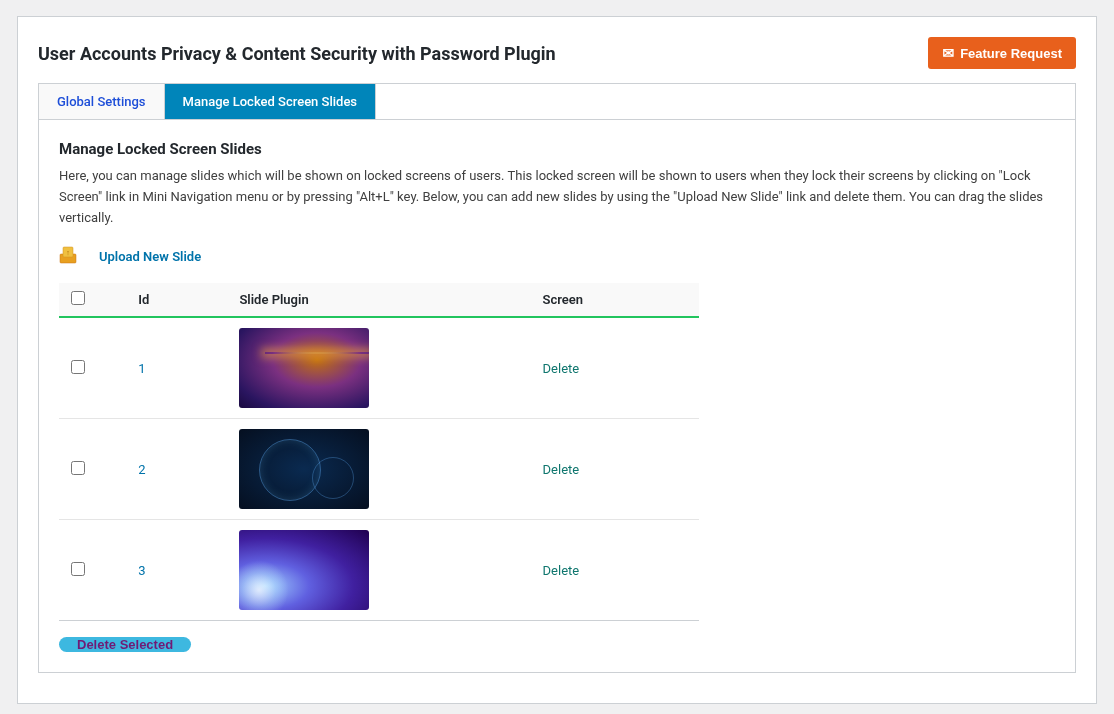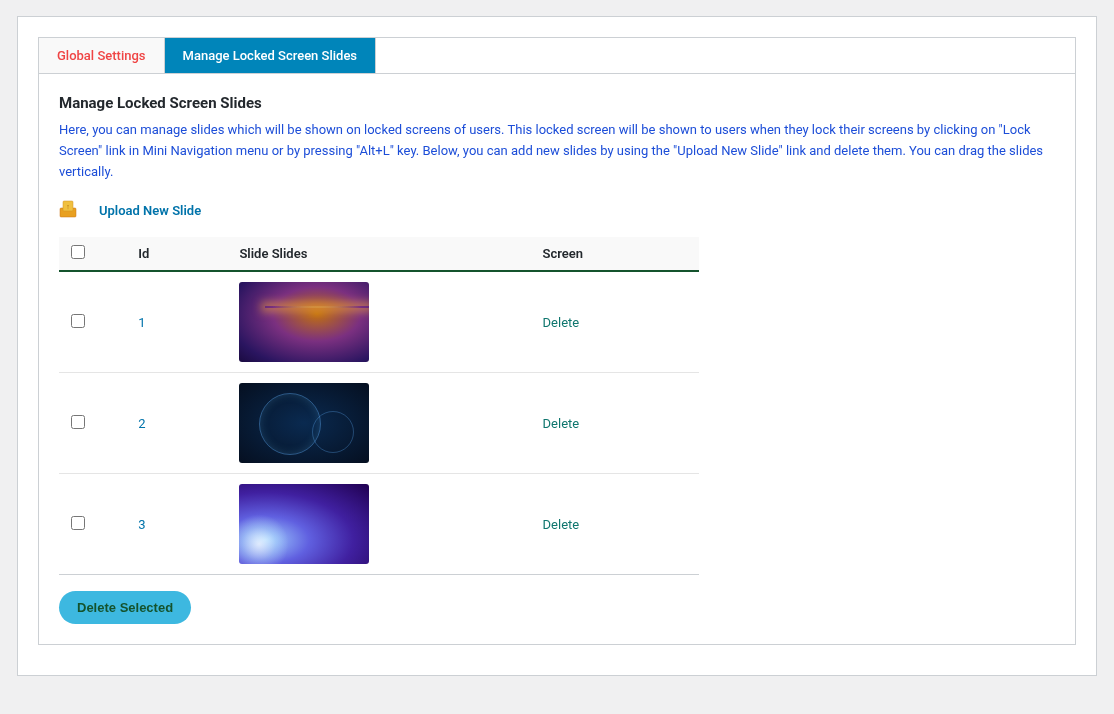--- a/index.html
+++ b/index.html
@@ -47,40 +47,40 @@
       border-bottom: none;
       margin-bottom: 0;
     }
     .tab {
       padding: 10px 18px;
       cursor: pointer;
       font-size: 13px;
       font-weight: 500;
       border-right: 1px solid #ccd0d4;
       background: #f9f9f9;
-      color: #ef4444;
+      color: #1d4ed8;
     }
     .tab.active {
       background: #0085ba;
       color: #fff;
       border-bottom: none;
     }
     .tab-content {
       border: 1px solid #ccd0d4;
       padding: 20px;
     }
     .section-title {
       font-size: 15px;
       font-weight: 700;
       color: #23282d;
       margin-bottom: 8px;
     }
     .description {
       font-size: 13px;
-      color: #1d4ed8;
+      color: #404040;
       line-height: 1.6;
       margin-bottom: 18px;
     }
     .upload-link {
       display: inline-flex;
       align-items: center;
       gap: 22px;
       color: #0073aa;
       font-weight: 600;
       font-size: 13px;
@@ -95,21 +95,21 @@
     }
     thead tr {
       background: #f9f9f9;
     }
     th {
       text-align: left;
       padding: 8px 12px;
       font-weight: 600;
       color: #23282d;
       font-size: 13px;
-      border-bottom: 2px solid #14532d;
+      border-bottom: 2px solid #22c55e;
     }
     td {
       padding: 10px 12px;
       vertical-align: middle;
       border-bottom: 1px solid #e5e5e5;
     }
     tr:last-child td { border-bottom: 1px solid #ccd0d4; }
     
     .slide-img-1 {
       width: 130px;
@@ -171,23 +171,23 @@
       border-radius: 50%;
     }
     .delete-link {
       color: #0f766e;
       cursor: pointer;
       font-size: 13px;
       text-decoration: none;
     }
     .delete-selected-btn {
       background: #3db8e0;
-      color: #14532d;
+      color: #701a75;
       border: none;
-      padding: 9px 18px;
+      padding: 0 18px;
       font-size: 13px;
       font-weight: 600;
       border-radius: 20px;
       cursor: pointer;
       margin-top: 16px;
     }
     input[type="checkbox"] {
       width: 14px;
       height: 14px;
       cursor: pointer;
@@ -195,20 +195,27 @@
     .col-id { width: 60px; }
     .col-check { width: 40px; }
     .col-img { width: 180px; }
     .col-opt { width: 100px; }
   </style>
 </head>
 <body>
 
 <div class="wrap">
 
+  <div class="header-row">
+    <h1 class="plugin-title">User Accounts Privacy &amp; Content Security with Password Plugin</h1>
+    <button class="feature-request-btn">
+      <span style="font-size:14px;">✉</span>
+      <span>Feature Request</span>
+    </button>
+  </div>
 
   <div class="tabs">
     <div class="tab">Global Settings</div>
     <div class="tab active">Manage Locked Screen Slides</div>
   </div>
 
   <div class="tab-content">
 
     
     <div class="section-title">Manage Locked Screen Slides</div>
@@ -229,21 +236,21 @@
     </a>
 
     
     <table>
       <thead>
         <tr>
           <th class="col-check">
             <input type="checkbox" style="">
           </th>
           <th class="col-id">Id</th>
-          <th class="col-img">Slide Slides</th>
+          <th class="col-img">Slide Plugin</th>
           <th class="col-opt">Screen</th>
         </tr>
       </thead>
       <tbody id="slides-tbody">
 
       <tr>
             <td><input type="checkbox" style=""></td>
             <td style="color: rgb(0, 115, 170);">1</td>
             <td>
               <div class="slide-img-1"></div>

